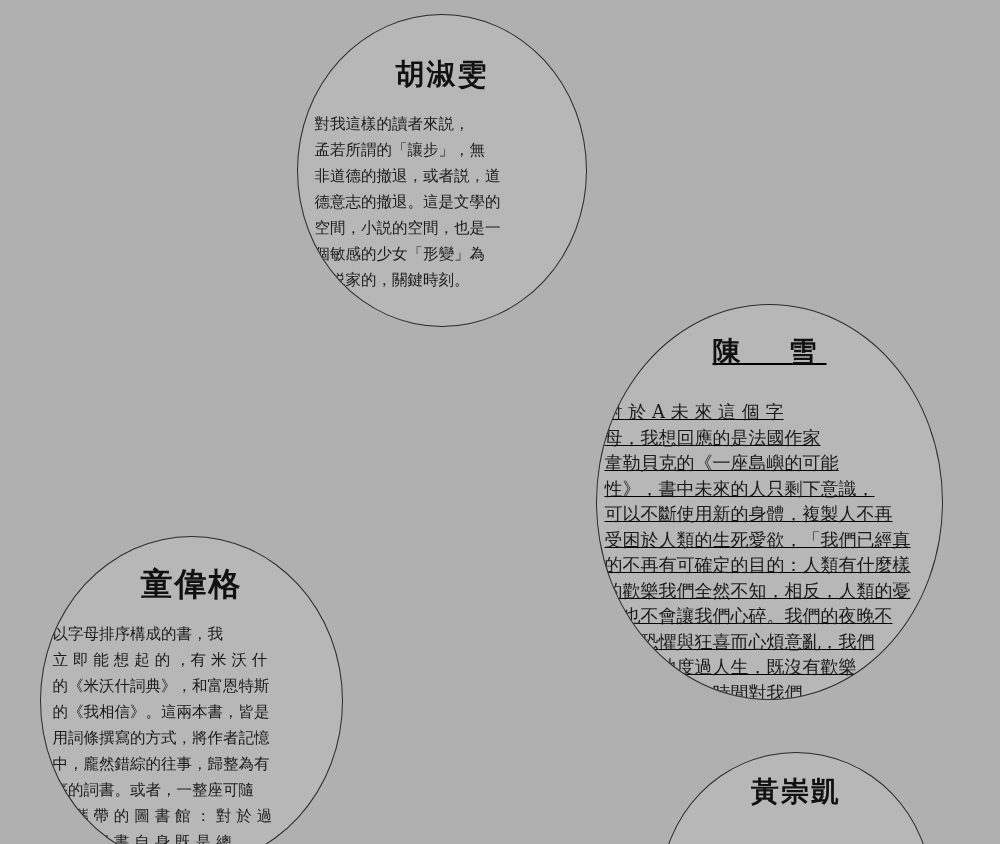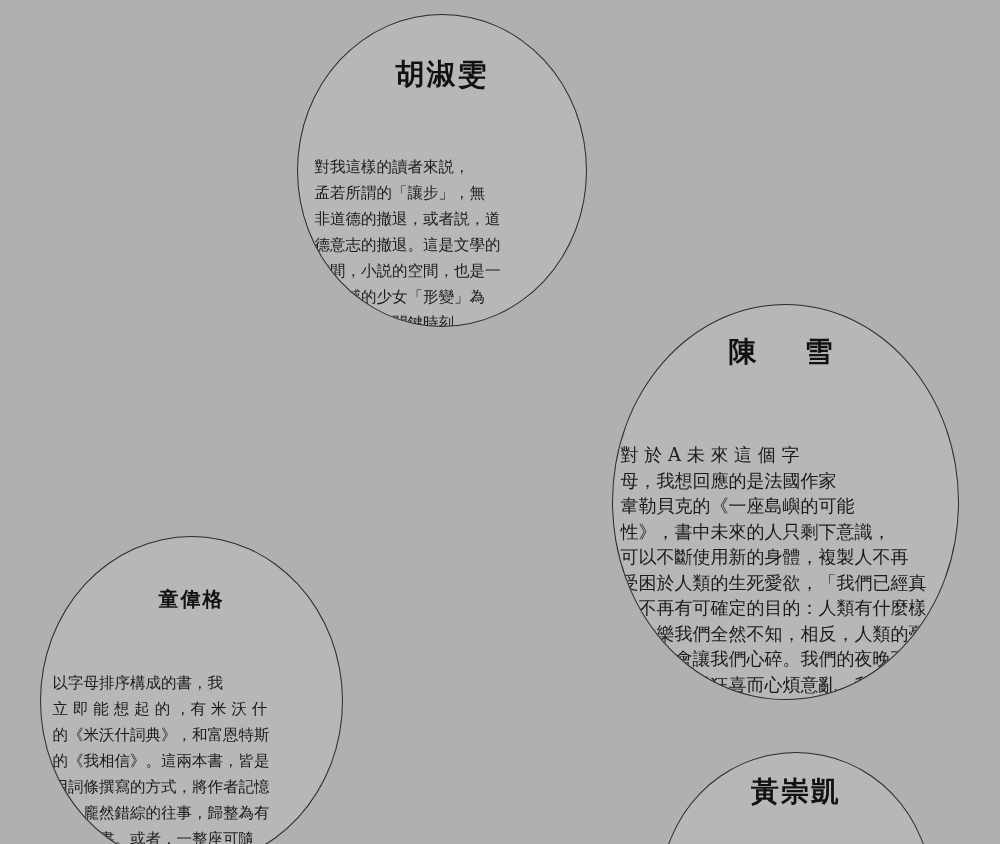--- a/index.html
+++ b/index.html
@@ -23,21 +23,20 @@
   .bubble {
     position: absolute;
     border-radius: 50%;
     border: 1px solid #2b2b2b;
     background: #b7b7b7;
     box-sizing: border-box;
     display: flex;
     flex-direction: column;
     align-items: center;
     overflow: hidden;
-    gap: 43px;
   }
   .bubble-name {
     font-family: "DejaVu Serif", "Liberation Serif", serif;
     font-weight: bold;
     color: #111;
     text-align: center;
     white-space: pre;
   }
   .bubble-text {
     font-family: "DejaVu Serif", "Liberation Serif", serif;
@@ -58,47 +57,48 @@
     margin-top: 40px;
   }
   #bubble-hu .bubble-text {
     font-size: 15.5px;
     line-height: 26px;
     margin-top: 16px;
     width: 255px;
   }
 
   #bubble-chen {
-    left: 612px;
+    left: 596px;
     top: 304px;
     width: 347px;
     height: 396px;
+    text-decoration: underline;
   }
   #bubble-chen .bubble-name {
     font-size: 28px;
     letter-spacing: 10px;
     margin-top: 28px;
   }
   #bubble-chen .bubble-text {
     font-size: 18px;
     line-height: 25.5px;
     margin-top: 28px;
     width: 330px;
   }
 
   #bubble-tong {
     left: 40px;
     top: 536px;
     width: 303px;
     height: 330px;
   }
   #bubble-tong .bubble-name {
-    font-size: 20px;
+    font-size: 32px;
     letter-spacing: 2px;
-    margin-top: 49px;
+    margin-top: 26px;
   }
   #bubble-tong .bubble-text {
     font-size: 15.5px;
     line-height: 26px;
     margin-top: 14px;
     width: 278px;
   }
 
   #bubble-huang {
     left: 660px;

